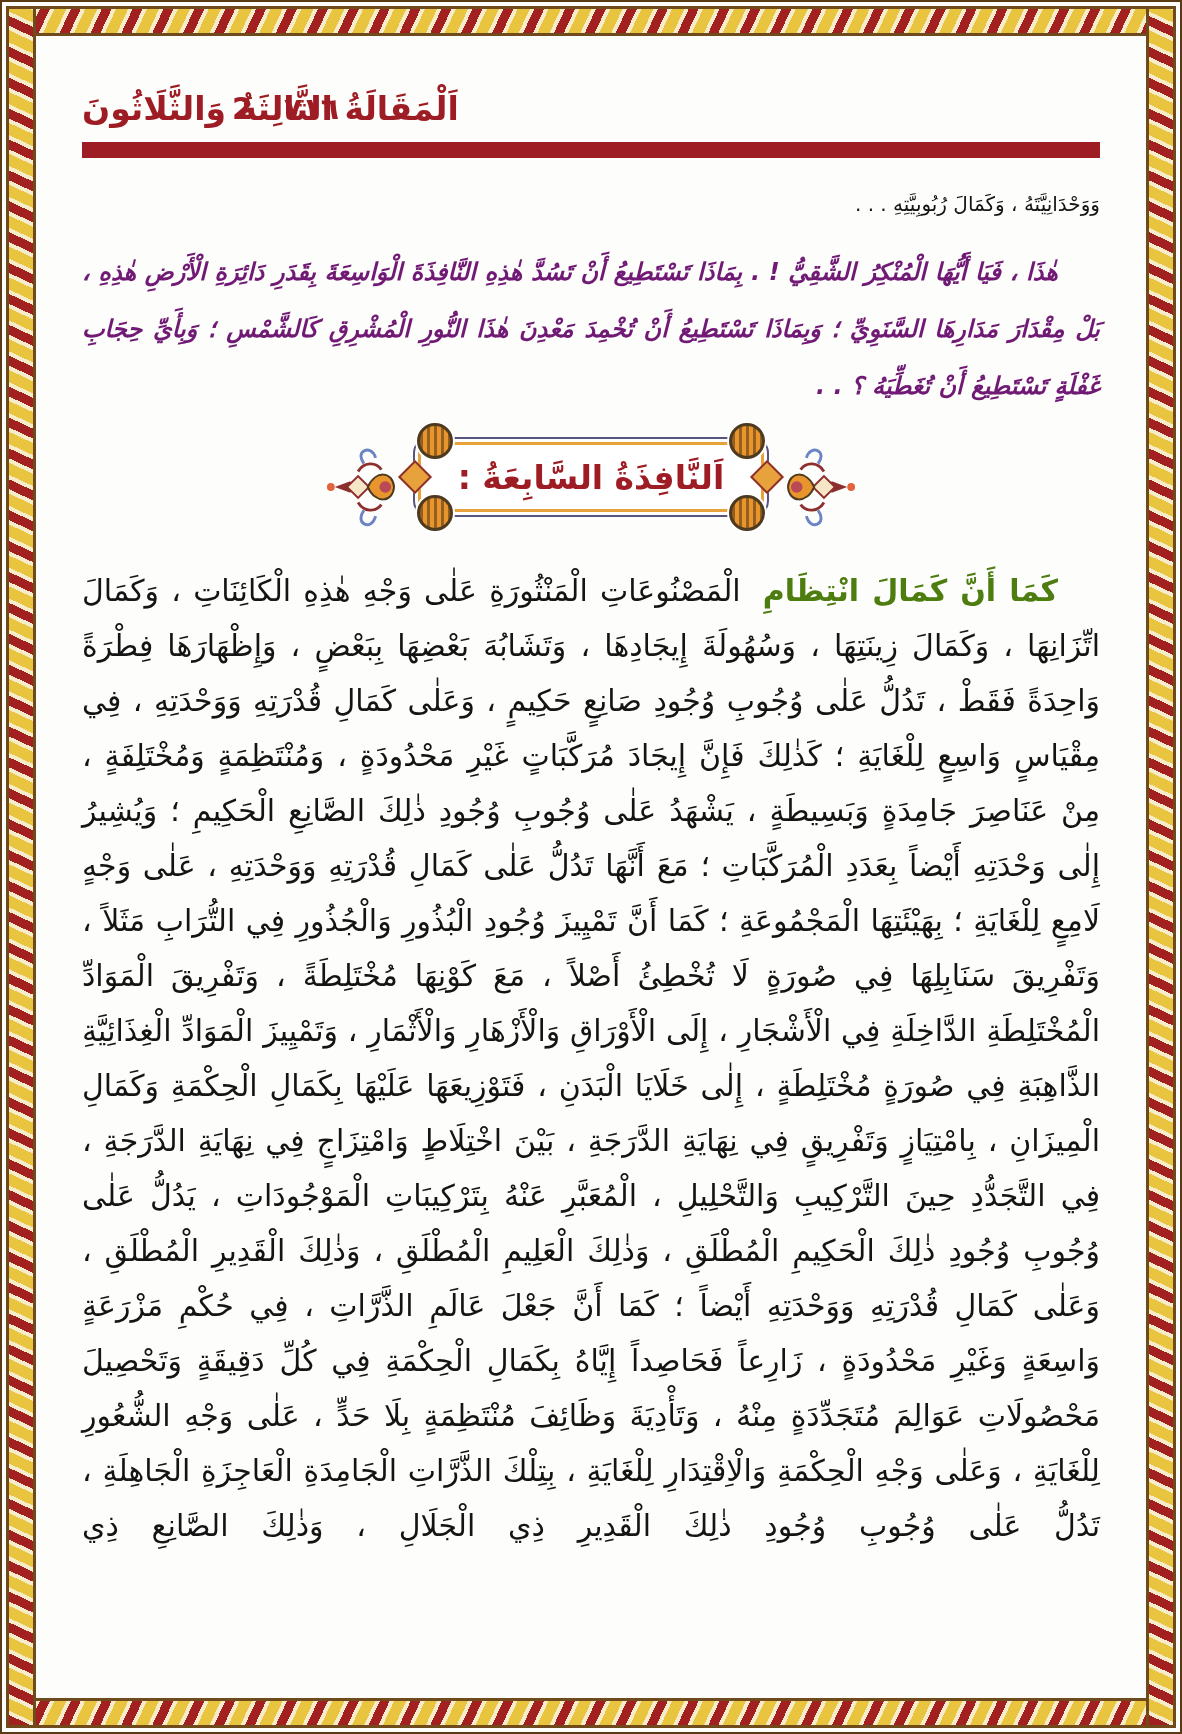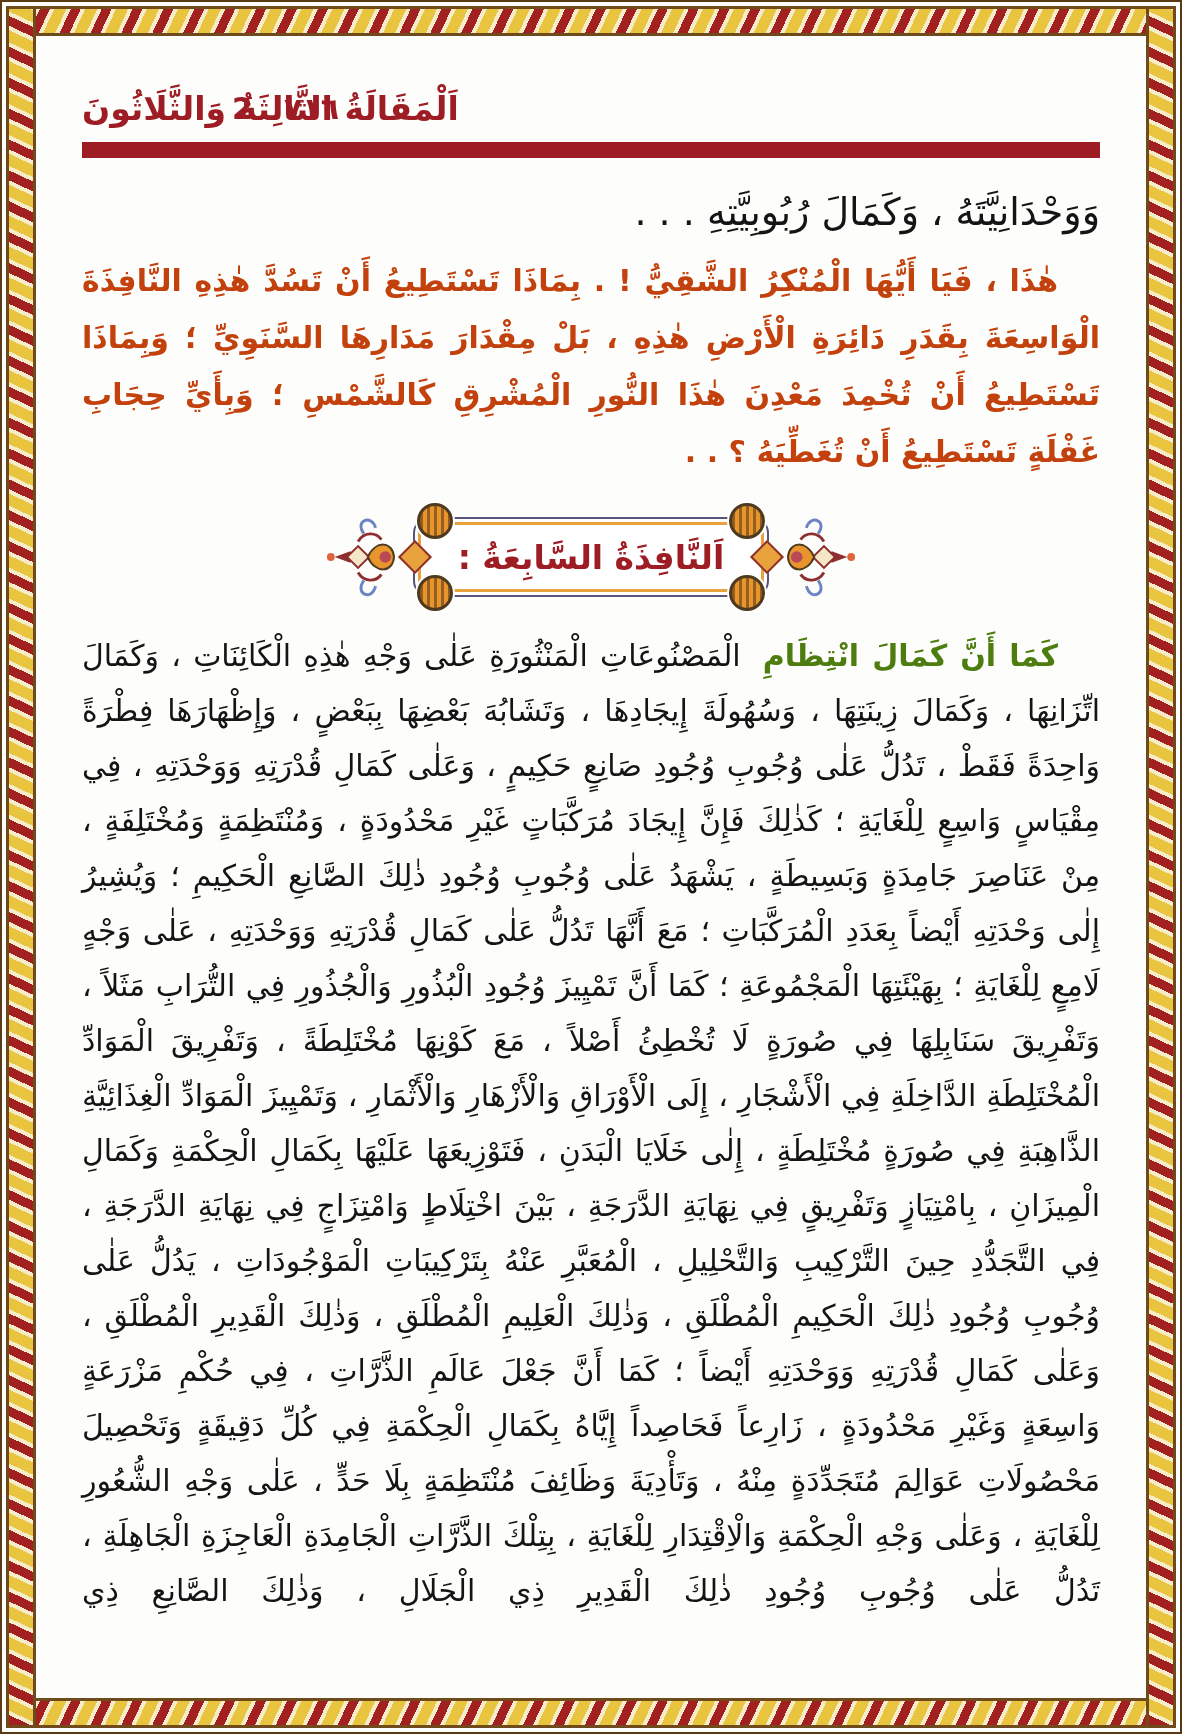--- a/index.html
+++ b/index.html
@@ -47,39 +47,40 @@
   }
   .double-rule {
     margin-top:4px;
     height:9px;
     border-top:8px solid #9e1c24;
     border-bottom:8px solid #9e1c24;
   }
 
   
   .intro-line {
-    margin-top:28px;
-    font-size:38px; color:#141414;
+    margin-top:20px;
+    font-size:20px; color:#141414;
     text-align:right;
     line-height:52px;
   }
   .address-para {
     margin-top:14px;
-    font-size:30px; font-weight:bold;
-    color:#c2410c;
+    font-size:24px; font-weight:bold;
+    color:#701a75;
     text-align:justify; text-align-last:right;
     text-indent:42px;
     line-height:57px;
+    font-style:italic;
   }
 
   
   .ornament-row {
     direction:ltr;
     margin:22px auto 16px auto;
-    display:flex; align-items:center; justify-content:center;
+    display:flex; align-items:flex-start; justify-content:center;
     gap:18px;
     height:110px;
   }
   .cartouche {
     position:relative;
     width:356px; height:80px;
     border:2px solid #55557f;
     border-radius:16px;
     box-shadow: inset 0 0 0 3px #ffffff, inset 0 0 0 6px #e8a23c;
     background:#ffffff;

